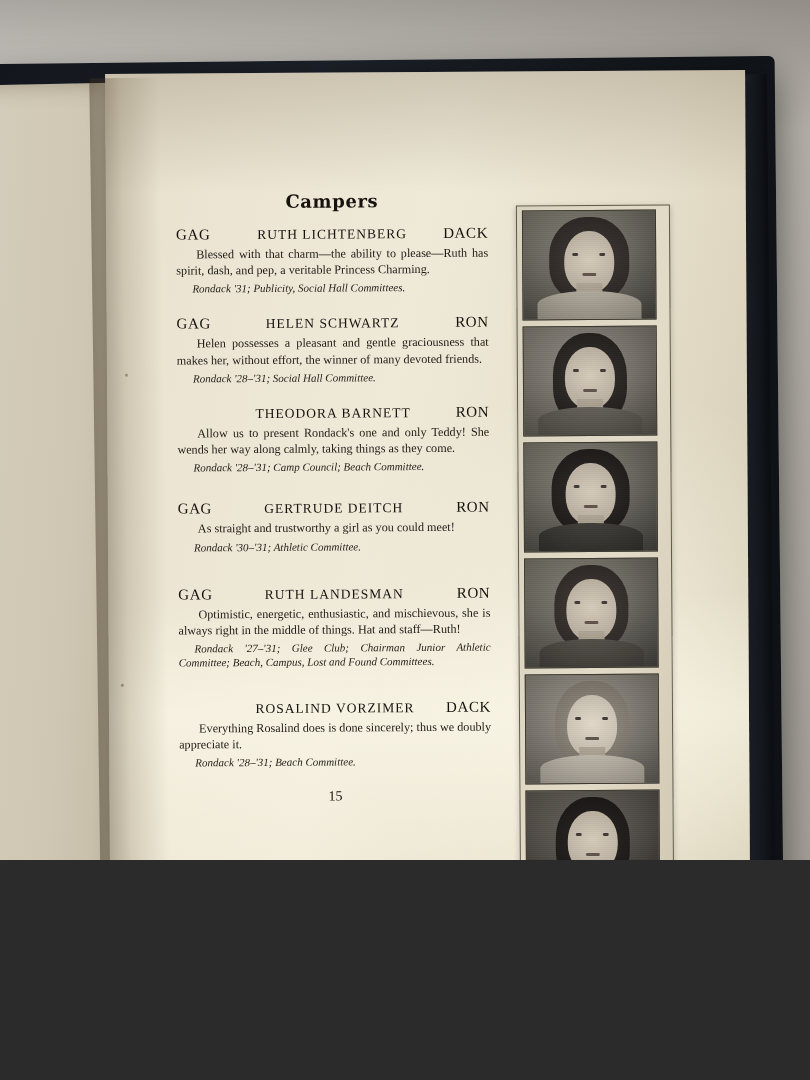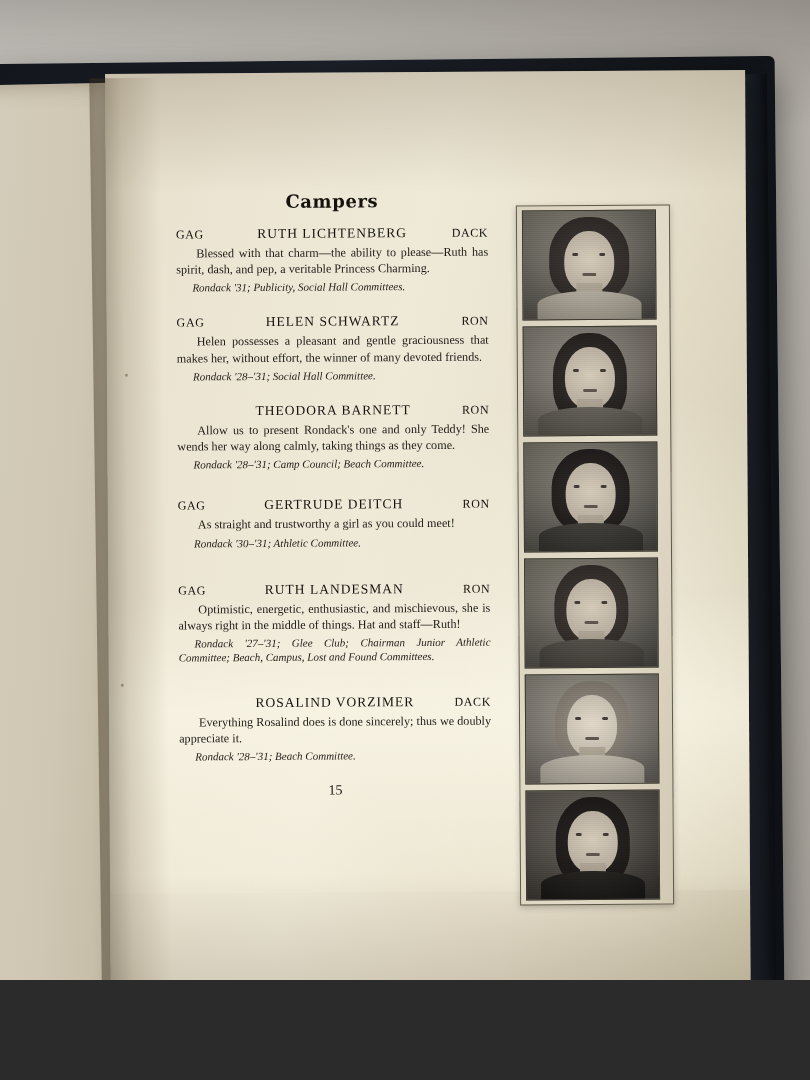--- a/index.html
+++ b/index.html
@@ -3,21 +3,21 @@
 <meta charset="utf-8">
 <style>
   html, body {
     margin: 0;
     padding: 0;
     background: #2b2b2b;
   }
   #shot {
     position: relative;
     width: 810px;
-    height: 980px;
+    height: 860px;
     overflow: hidden;
     background: #ffffff;
     font-family: "Liberation Serif", serif;
   }
 
   
   .wall {
     position: absolute;
     inset: 0;
     background:
@@ -129,21 +129,21 @@
     display: flex;
     align-items: baseline;
     justify-content: space-between;
     font-size: 13.5px;
     letter-spacing: .7px;
     color: #15120e;
     margin-bottom: 3px;
   }
   .namerow .side {
     width: 46px;
-    font-size: 12px;
+    font-size: 15px;
     letter-spacing: .6px;
   }
   .namerow .side.right { text-align: right; }
   .namerow .fullname {
     flex: 1;
     text-align: center;
     letter-spacing: 1px;
   }
   .blurb {
     font-size: 12.2px;

